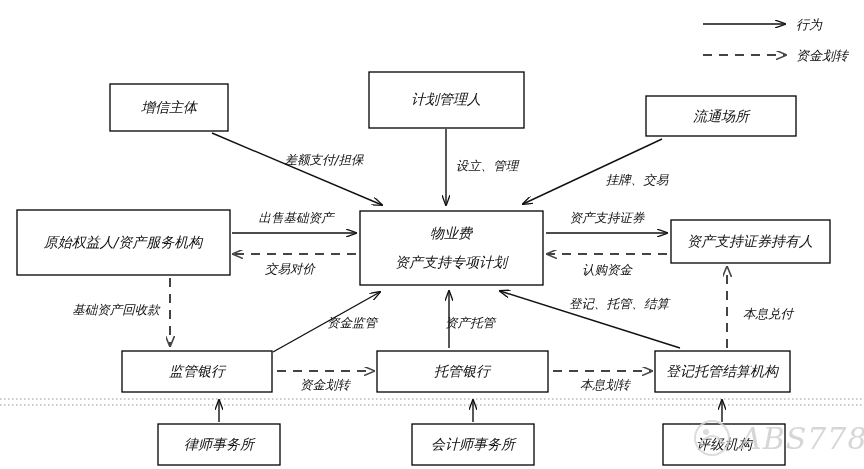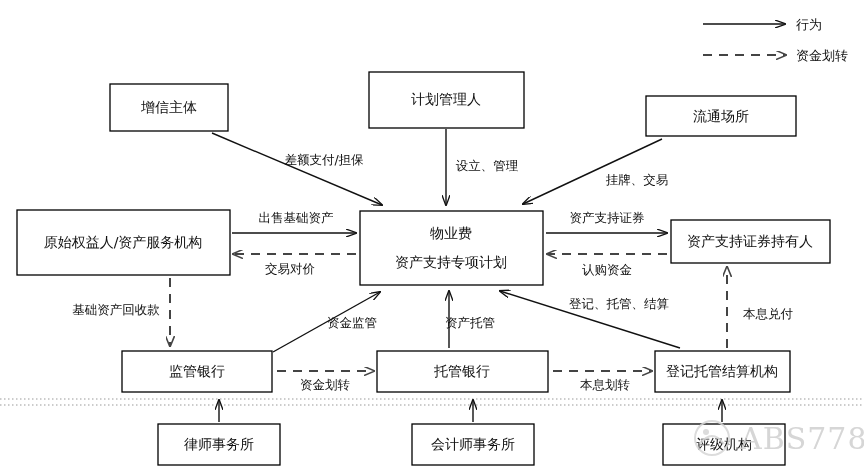--- a/index.html
+++ b/index.html
@@ -2,21 +2,21 @@
 <html><head>
 <meta charset="utf-8">
 <style>
   html,body{margin:0;padding:0;}
   body{
     width:864px;height:469px;
     background:#ffffff;
     font-family:"DejaVu Sans","Liberation Sans",sans-serif;
     overflow:hidden;
   }
-  #diagram{position:relative;width:864px;height:380px;}
+  #diagram{position:relative;width:864px;height:380px;font-style:italic;}
   svg{position:absolute;top:0;left:0;width:864px;height:469px;}
   .node-label{
     font-family:"DejaVu Sans","Liberation Sans",sans-serif;
     font-size:14px; fill:#111; text-anchor:middle; dominant-baseline:middle;
   }
   .edge-label{
     font-family:"DejaVu Sans","Liberation Sans",sans-serif;
     font-size:12.5px; fill:#111; text-anchor:middle; dominant-baseline:middle;
   }
   .legend-label{

